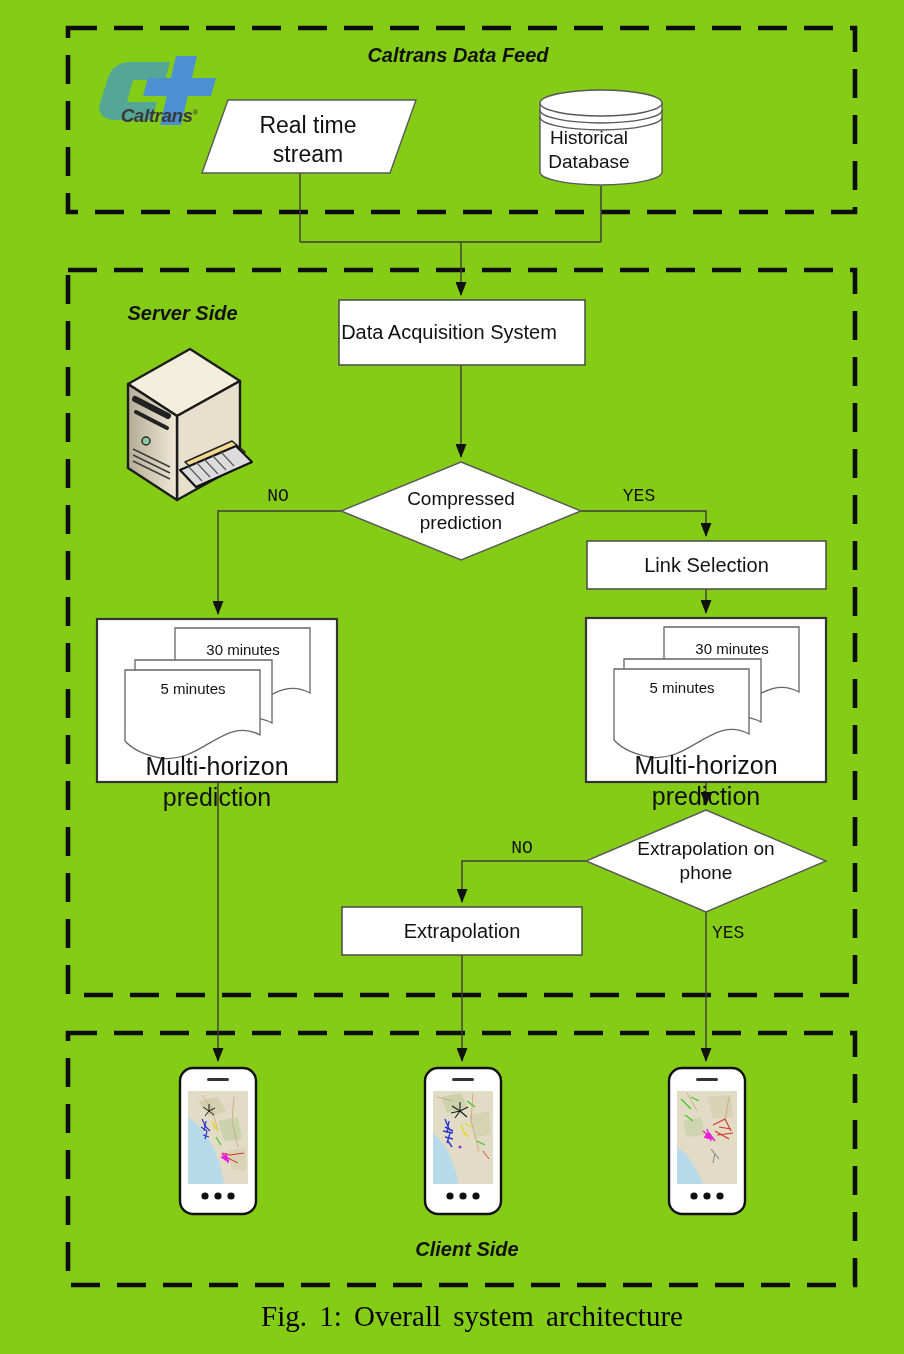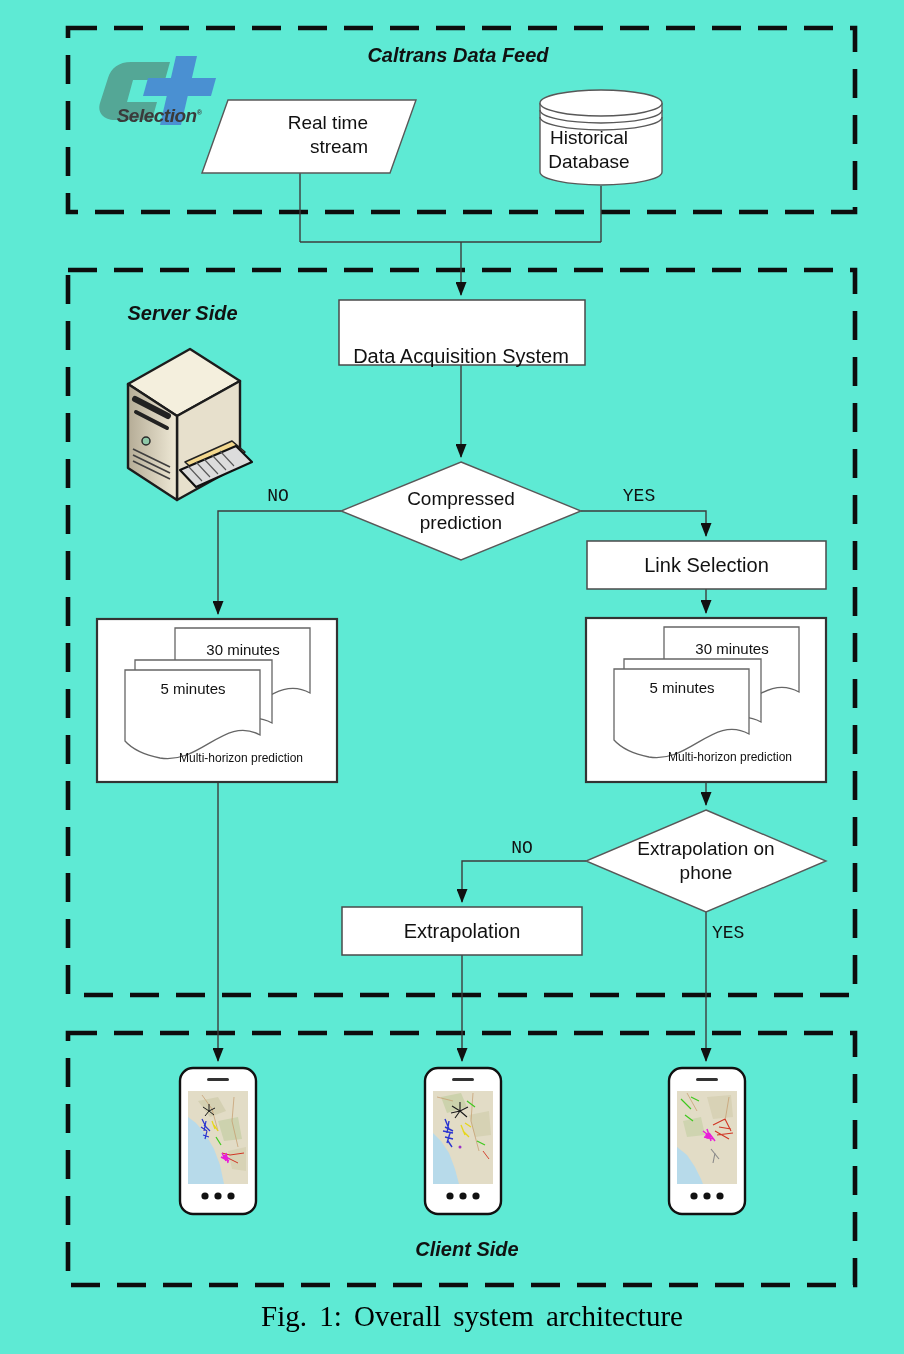--- a/index.html
+++ b/index.html
@@ -1,25 +1,25 @@
 <!DOCTYPE html>
 <html><head>
 <meta charset="utf-8">
 <style>
   html,body{margin:0;padding:0;background:#ffffff;}
-  #stage{position:relative;width:904px;height:1354px;background:#5eead4;
+  #stage{position:relative;width:904px;height:1354px;background:#84cc16;
          font-family:"Liberation Sans","DejaVu Sans",sans-serif;color:#111;overflow:hidden;}
   #shapes{position:absolute;left:0;top:0;z-index:1;}
   .lbl{position:absolute;z-index:2;text-align:center;line-height:1.25;}
   .flex{display:flex;align-items:center;justify-content:center;}
   .sect{font-weight:bold;font-style:italic;font-size:20px;}
   .node{font-size:20px;}
   .small{font-size:15px;}
   .edge{font-size:18px;font-family:Liberation Mono, monospace;}
-  .mh{font-size:12px;padding-left:24px;}
+  .mh{font-size:25px;}
   .wordmark{font-weight:bold;font-style:italic;font-size:19px;letter-spacing:-0.5px;color:#3a3a3a;}
   .caption{font-family:"Liberation Serif","DejaVu Serif",serif;font-size:29px;word-spacing:5px;color:#000;padding-left:20px;}
   sup.reg{font-size:7px;vertical-align:super;}
 </style>
 </head>
 <body>
 
 <div id="stage">
 
 <svg id="shapes" width="904" height="1354" viewBox="0 0 904 1354">
@@ -197,29 +197,29 @@
         </g>
     <circle cx="31" cy="45" r="2.8" fill="#e81ed8"></circle>
     <g stroke="#8a8a8a" stroke-width="1.1" fill="none">
           <path d="M34,58 l8,10 M38,62 l-2,10"></path>
         </g>
   </svg>
 </svg>
 
 <div class="lbl sect" style="left:268px;top:43px;width:380px;">Caltrans Data Feed</div>
 
-<div class="lbl wordmark" style="left:98px;top:104px;width:122px;"><span>Selection</span><sup class="reg">®</sup></div>
-
-<div class="lbl" style="left:248px;top:111px;width:120px;font-size:19px;text-align:right;">Real time stream</div>
+<div class="lbl wordmark" style="left:98px;top:104px;width:122px;"><span>Caltrans</span><sup class="reg">®</sup></div>
+
+<div class="lbl" style="left:248px;top:111px;width:120px;font-size:23px;">Real time stream</div>
 
 <div class="lbl" style="left:536px;top:126px;width:106px;font-size:19px;">Historical Database</div>
 
 <div class="lbl sect" style="left:95px;top:301px;width:175px;">Server Side</div>
 
-<div class="lbl node flex" style="left:338px;top:300px;width:246px;height:65px;margin-top:24px;">Data Acquisition System</div>
+<div class="lbl node flex" style="left:326px;top:300px;width:246px;height:65px;">Data Acquisition System</div>
 
 <div class="lbl edge" style="left:246px;top:485px;width:64px;">NO</div>
 <div class="lbl edge" style="left:604px;top:485px;width:70px;">YES</div>
 
 <div class="lbl node flex" style="left:587px;top:541px;width:239px;height:48px;">Link Selection</div>
 
 <div class="lbl" style="left:391px;top:487px;width:140px;font-size:19px;">Compressed prediction</div>
 
 <div class="lbl small" style="left:191px;top:641px;width:104px;">30 minutes</div>
 <div class="lbl small" style="left:141px;top:680px;width:104px;">5 minutes</div>

